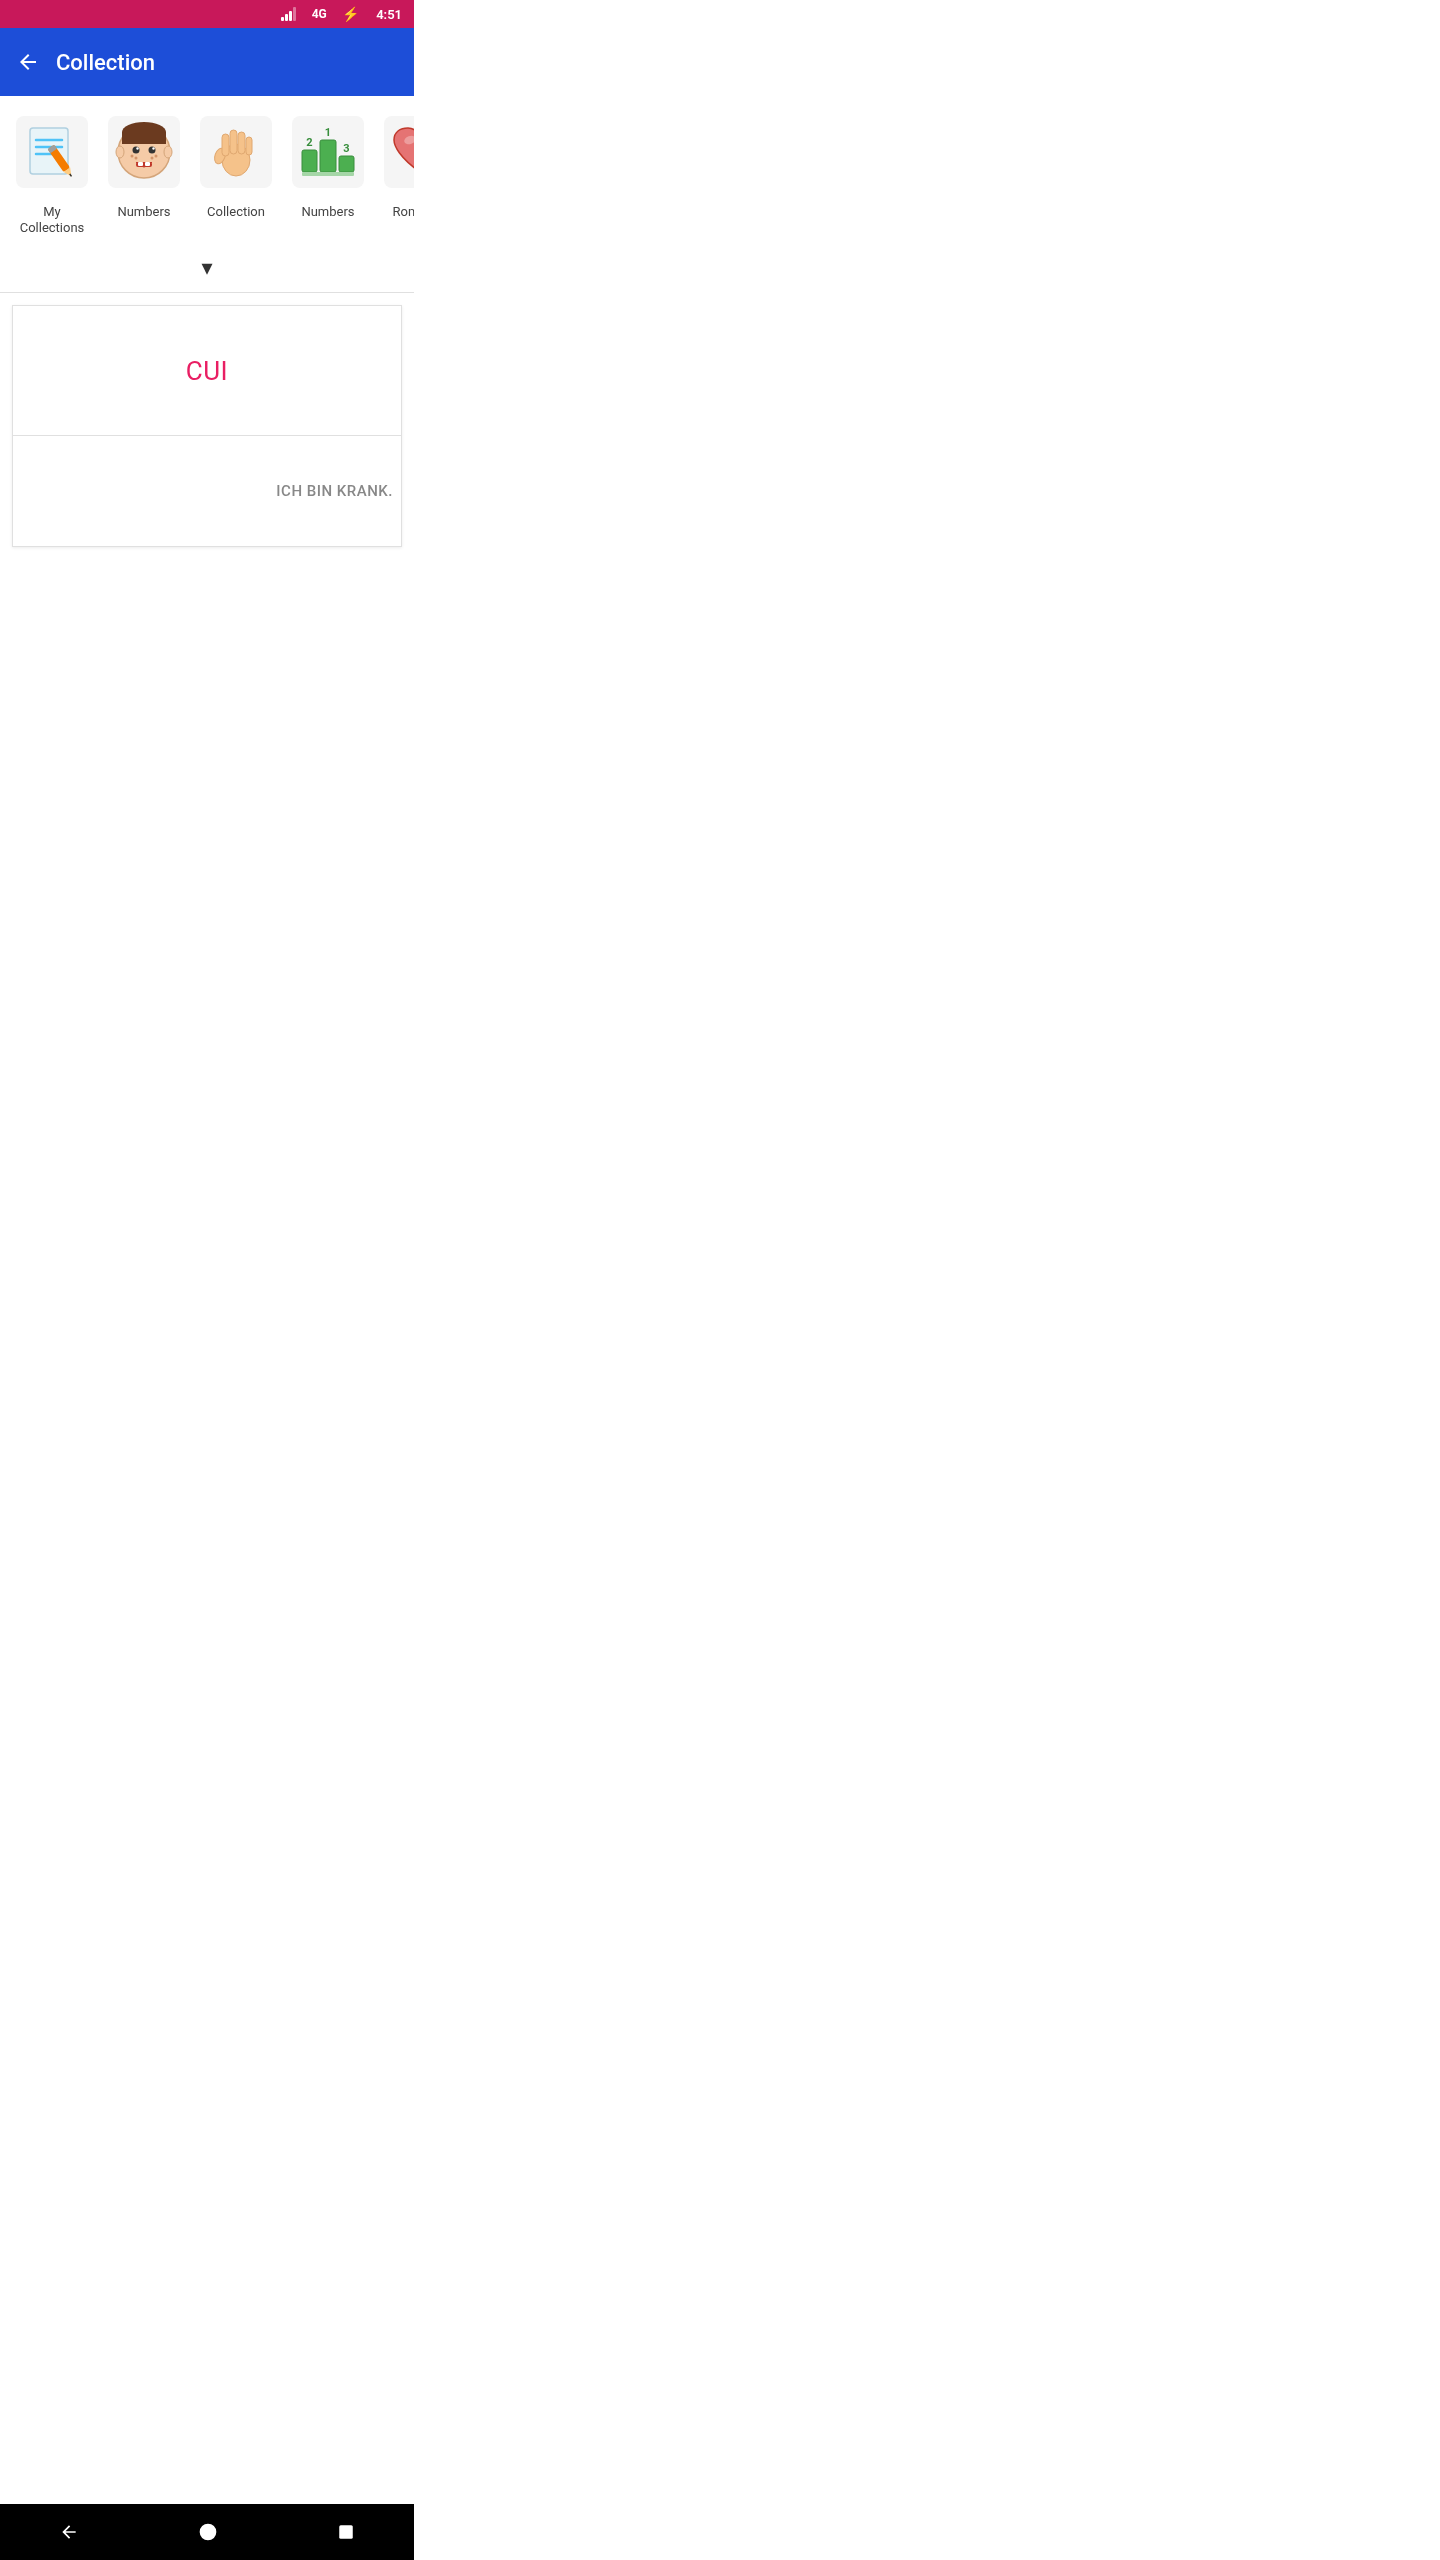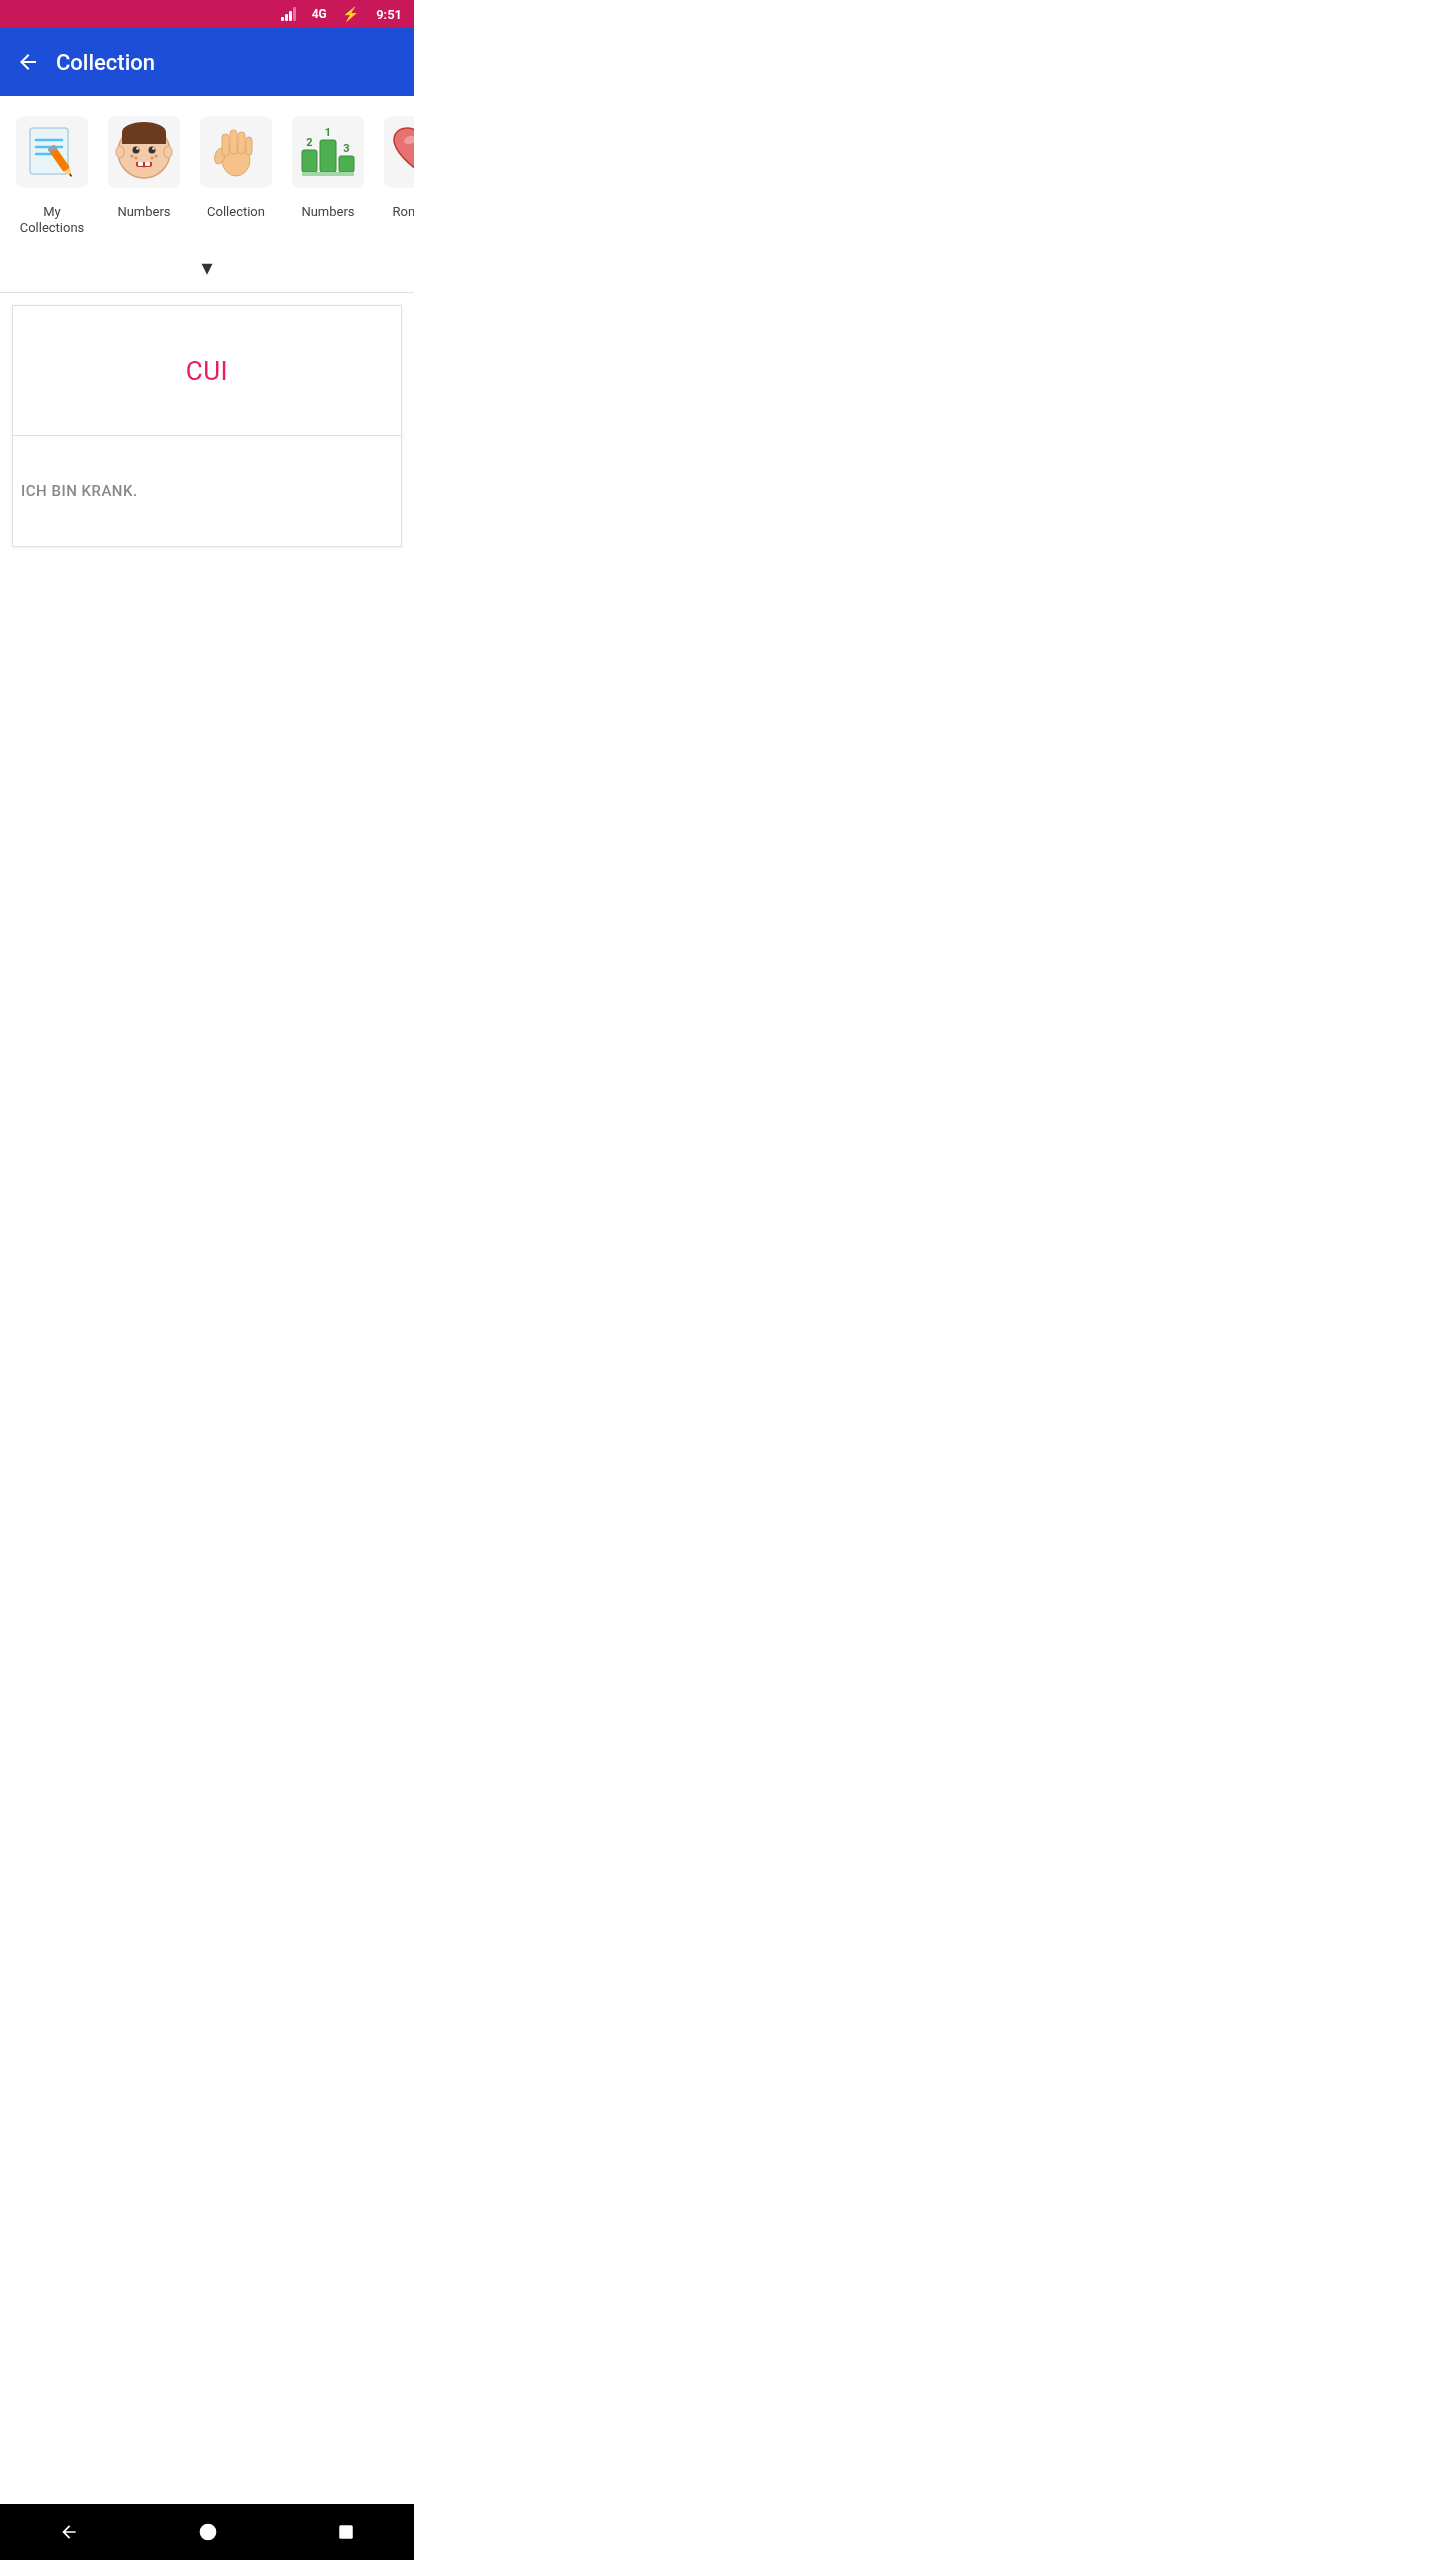--- a/index.html
+++ b/index.html
@@ -150,21 +150,21 @@
       flex: 1;
       display: flex;
       align-items: center;
       justify-content: center;
       border-right: 1px solid #e0e0e0;
     }
     .flashcard-right {
       flex: 1;
       display: flex;
       align-items: center;
-      justify-content: flex-start;
+      justify-content: flex-end;
     }
     .flashcard-option {
       font-size: 15px;
       color: #888;
       letter-spacing: 0.5px;
       text-transform: uppercase;
       font-weight: 500;
       text-align: center;
       padding: 8px;
     }
@@ -210,21 +210,21 @@
 <div class="status-bar">
   <div class="status-icons">
     <div class="signal-bars">
       <div class="signal-bar" style="height:4px;"></div>
       <div class="signal-bar" style="height:7px;"></div>
       <div class="signal-bar" style="height:10px;"></div>
       <div class="signal-bar" style="height:14px; background:rgba(255,255,255,0.4);"></div>
     </div>
     <span style="color:#fff;font-size:12px;font-weight:700;">4G</span>
     <span style="color:#fff;font-size:14px;">⚡</span>
-    <span class="status-bar-text">9:51</span>
+    <span class="status-bar-text">4:51</span>
   </div>
 </div>
 
 <div class="top-bar">
   <button class="back-btn">
     <svg width="24" height="24" viewBox="0 0 24 24" fill="white">
       <path d="M20 11H7.83l5.59-5.59L12 4l-8 8 8 8 1.41-1.41L7.83 13H20v-2z"></path>
     </svg>
   </button>
   <span class="top-title">Collection</span>

